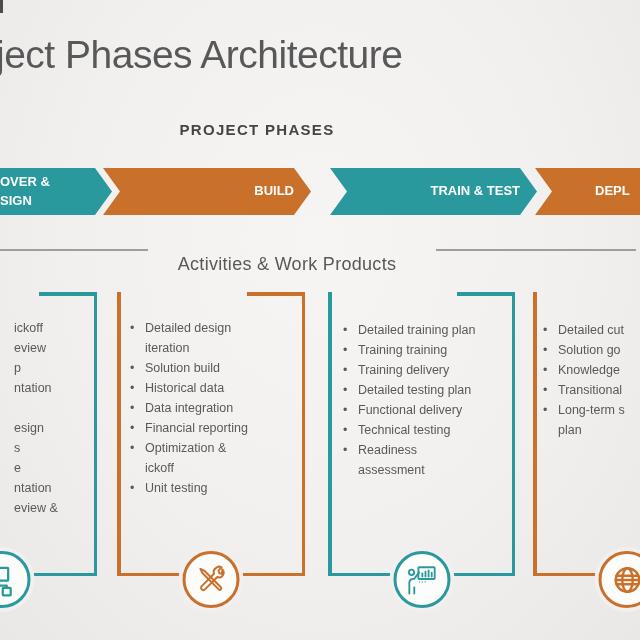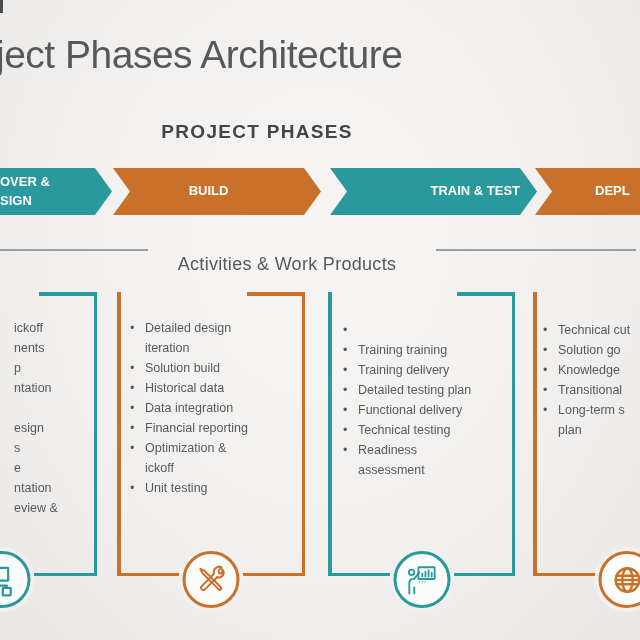--- a/index.html
+++ b/index.html
@@ -20,38 +20,38 @@
   .slide-title {
     left: -4px; top: 33px;
     font-size: 39px; font-weight: 400; letter-spacing: -0.5px;
     color: #585858; white-space: nowrap;
   }
   .corner-artifact { left: 0; top: 0; width: 3px; height: 13px; background: #4b4b4b; }
 
   
   .section-heading {
     left: 257px; top: 121px; transform: translateX(-50%);
-    font-size: 19px; font-weight: 700; letter-spacing: 1.3px;
+    font-size: 15px; font-weight: 700; letter-spacing: 1.3px;
     color: #454545; white-space: nowrap;
   }
 
   
   .chev {
     top: 168px; height: 47px;
     background: currentColor;
     display: flex; flex-direction: column; justify-content: center;
     clip-path: polygon(0 0, calc(100% - 17px) 0, 100% 50%, calc(100% - 17px) 100%, 0 100%, 17px 50%);
     box-sizing: border-box;
   }
   .chev-line {
     color: #fff; font-size: 13px; font-weight: 700;
     line-height: 18.5px; white-space: nowrap;
   }
   .chev-1 { left: -95px; width: 207px; padding-left: 95px; align-items: flex-start; }
-  .chev-2 { left: 113px; width: 208px; align-items: center; padding-right: 17px; }
+  .chev-2 { left: 103px; width: 208px; align-items: flex-end; padding-right: 17px; }
   .chev-3 { left: 330px; width: 207px; align-items: flex-end; padding-right: 17px; }
   .chev-4 { left: 535px; width: 207px; padding-left: 60px; align-items: flex-start; }
 
   
   .div-line { top: 249px; height: 1.5px; background: #9e9e9e; }
   .div-line-left  { left: 0; width: 148px; }
   .div-line-right { left: 436px; width: 200px; }
   .divider-label {
     left: 287px; top: 254px; transform: translateX(-50%);
     font-size: 18px; letter-spacing: 0.3px; color: #585858; white-space: nowrap;
@@ -173,21 +173,21 @@
       <path d="M4.3 9 h15.4 M3.7 12 h16.6 M4.3 15 h15.4"></path>
     </svg>
   </div>
 </div>
 
 <div class="abs list list-1">
     <div class="line nb">
       <span class="txt">ickoff</span>
     </div>
     <div class="line nb">
-      <span class="txt">nents</span>
+      <span class="txt">eview</span>
     </div>
     <div class="line nb">
       <span class="txt">p</span>
     </div>
     <div class="line nb">
       <span class="txt">ntation</span>
     </div>
     <div class="line nb">
       <span class="txt"></span>
     </div>
@@ -241,20 +241,21 @@
       <span class="txt">ickoff</span>
     </div>
     <div class="line">
       <span class="dot">•</span>
       <span class="txt">Unit testing</span>
     </div>
   </div>
 <div class="abs list list-3">
     <div class="line">
       <span class="dot">•</span>
+      <span class="txt">Detailed training plan</span>
     </div>
     <div class="line">
       <span class="dot">•</span>
       <span class="txt">Training training</span>
     </div>
     <div class="line">
       <span class="dot">•</span>
       <span class="txt">Training delivery</span>
     </div>
     <div class="line">
@@ -274,21 +275,21 @@
       <span class="txt">Readiness</span>
     </div>
     <div class="line nb">
       <span class="dot"></span>
       <span class="txt">assessment</span>
     </div>
   </div>
 <div class="abs list list-4">
     <div class="line">
       <span class="dot">•</span>
-      <span class="txt">Technical cut</span>
+      <span class="txt">Detailed cut</span>
     </div>
     <div class="line">
       <span class="dot">•</span>
       <span class="txt">Solution go</span>
     </div>
     <div class="line">
       <span class="dot">•</span>
       <span class="txt">Knowledge</span>
     </div>
     <div class="line">

